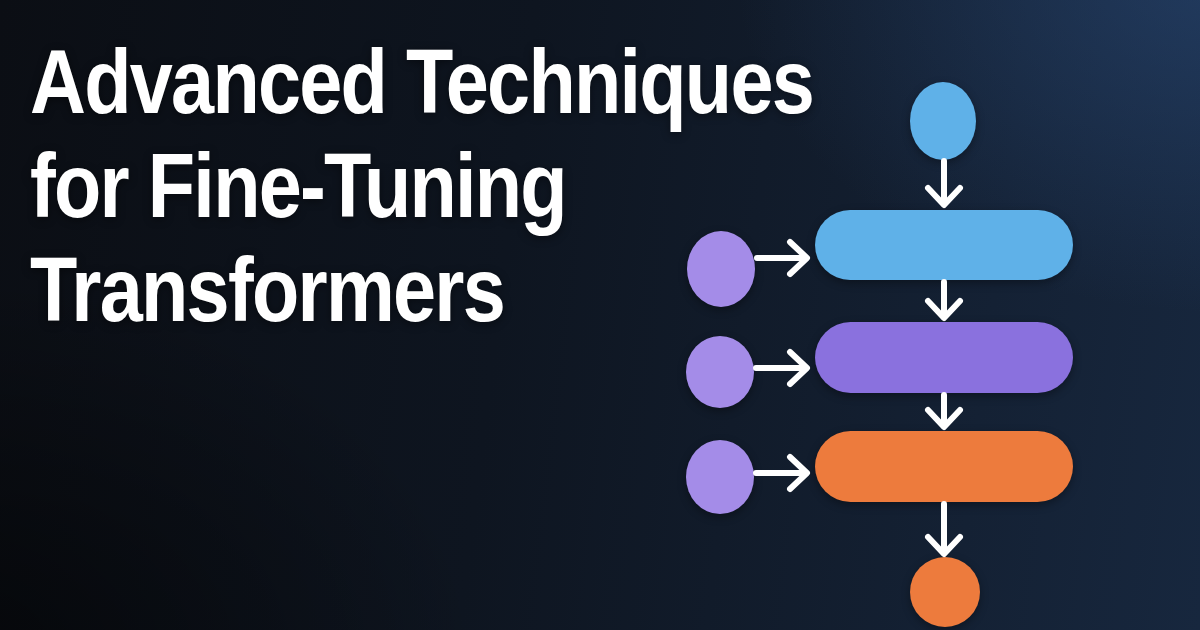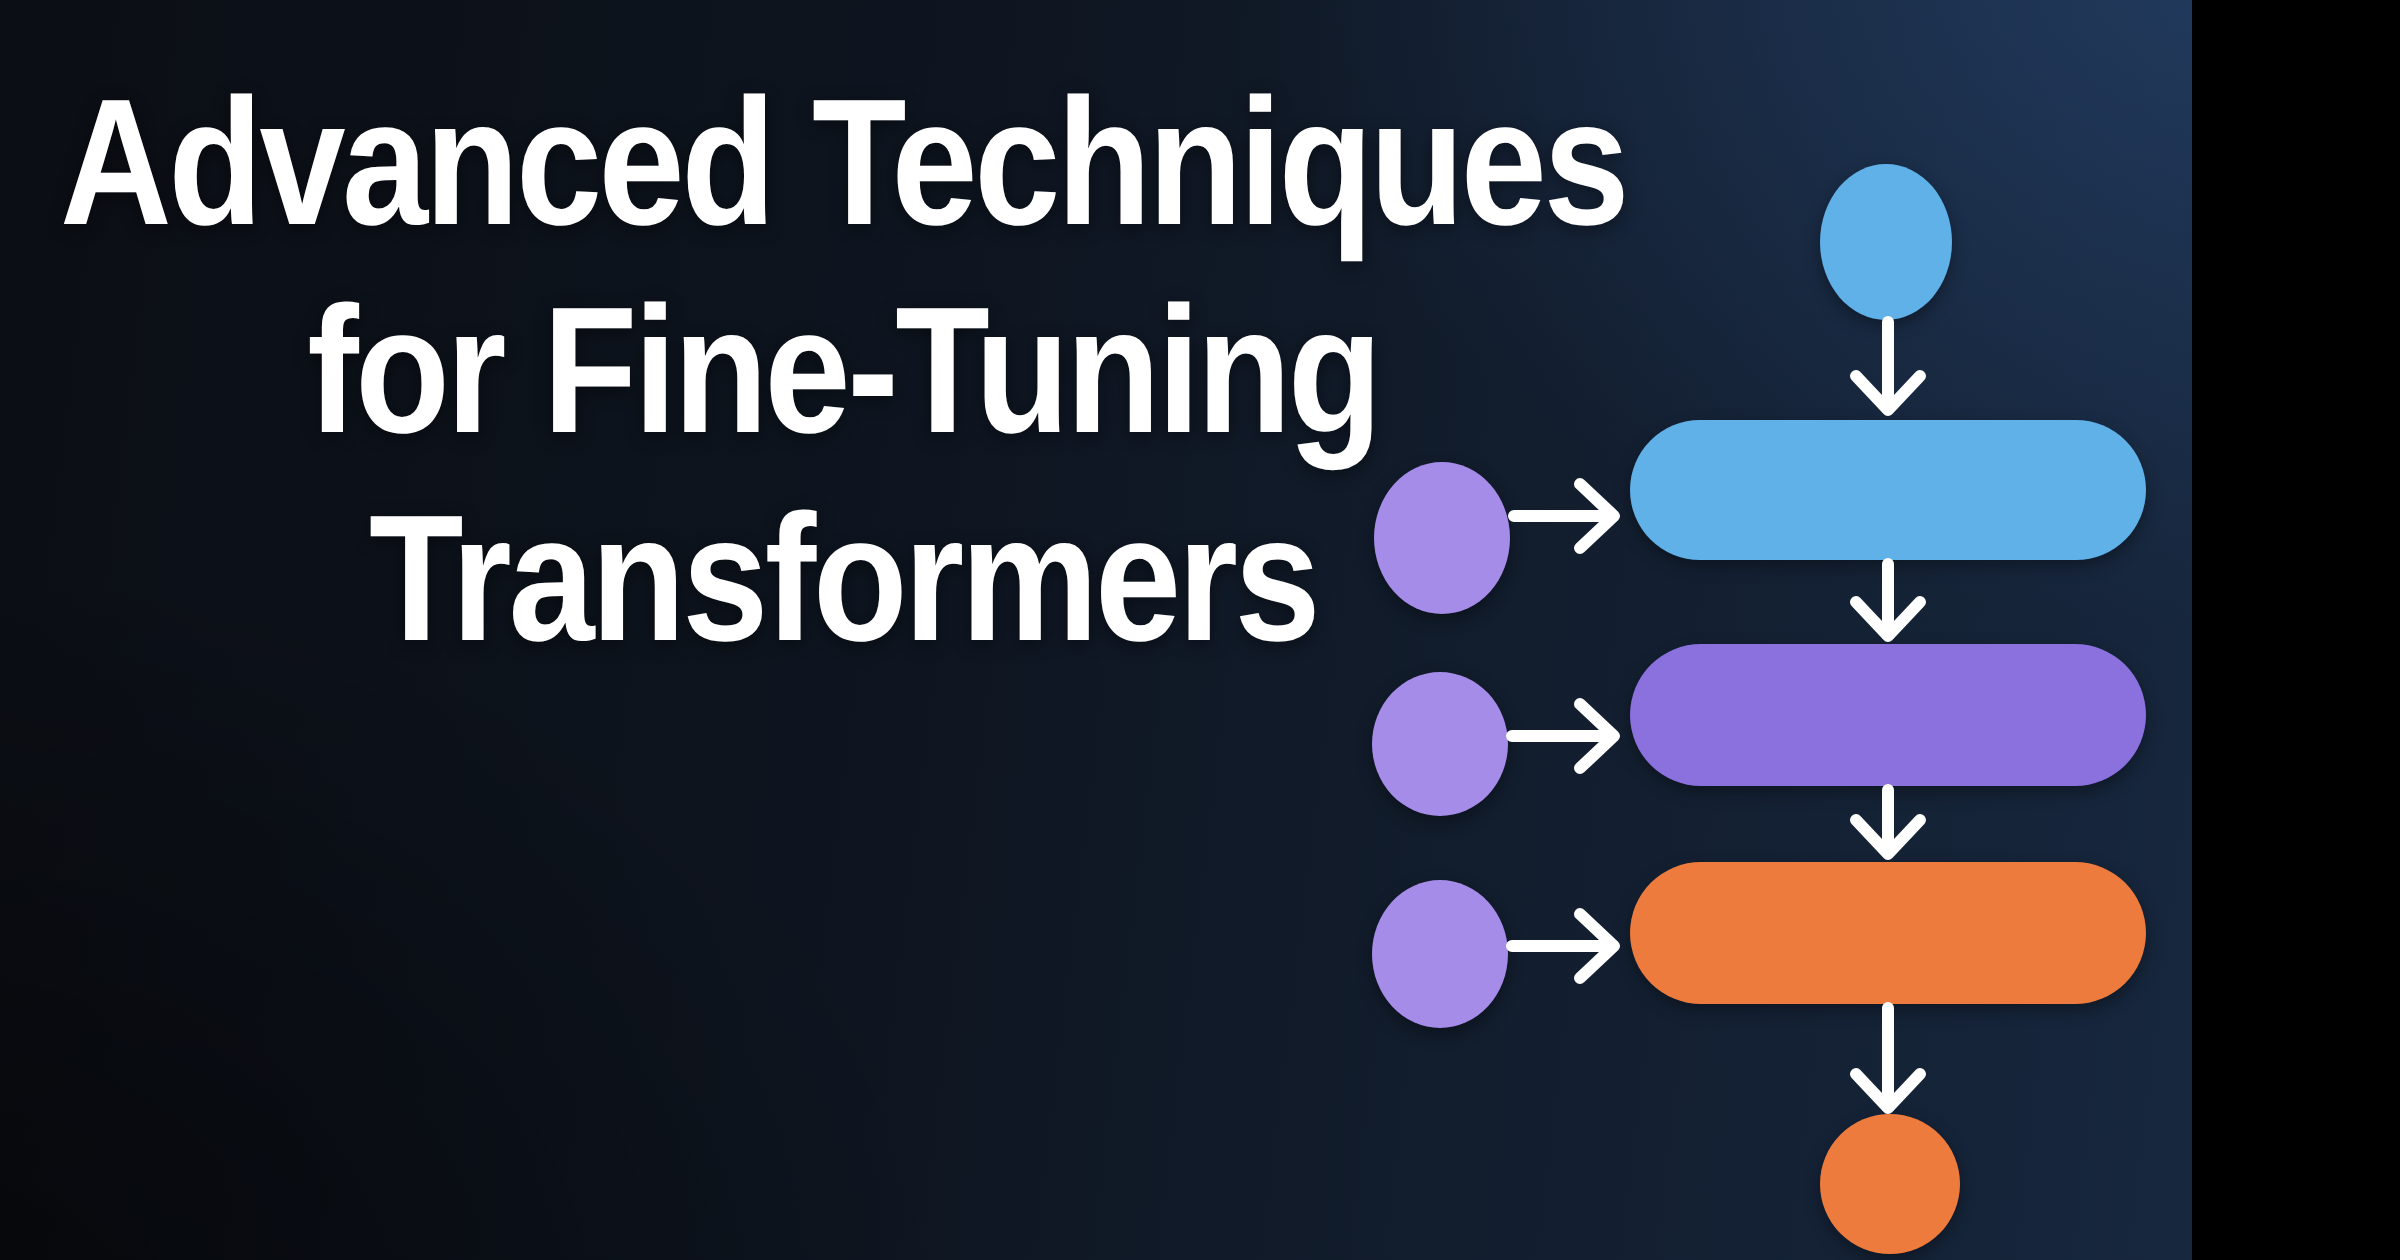--- a/index.html
+++ b/index.html
@@ -2,29 +2,28 @@
 <html style="--title: #ffffff; --bg-left: #0b0e14; --bg-mid: #0e1520; --bg-right: #17273e; --node-blue: #5FB1E8; --node-purple: #8A71DE; --node-purple-light: #A48CE8; --node-orange: #ED7B3D; --arrow: #FFFFFF;"><head>
 <meta charset="utf-8">
 <style>
   html, body {
     margin: 0;
     padding: 0;
     background: #000;
   }
   .card {
     position: relative;
-    width: 1096px;
+    width: 1200px;
     height: 630px;
     overflow: hidden;
     background:
       radial-gradient(750px 520px at 102% -4%, rgba(45, 80, 130, 0.50), rgba(45,80,130,0) 65%),
       radial-gradient(900px 650px at -5% 105%, rgba(0, 0, 0, 0.55), rgba(0,0,0,0) 60%),
       linear-gradient(97deg, var(--bg-left, #0b0e14) 0%, var(--bg-mid, #0e1520) 42%, var(--bg-right, #17273e) 100%);
     font-family: "Liberation Sans", "DejaVu Sans", sans-serif;
-    text-align: center;
   }
   .title {
     position: absolute;
     left: 30px;
     top: 30px;
     transform: scaleX(0.86);
     transform-origin: left top;
     color: var(--title, #ffffff);
     font-size: 90px;
     font-weight: 700;

